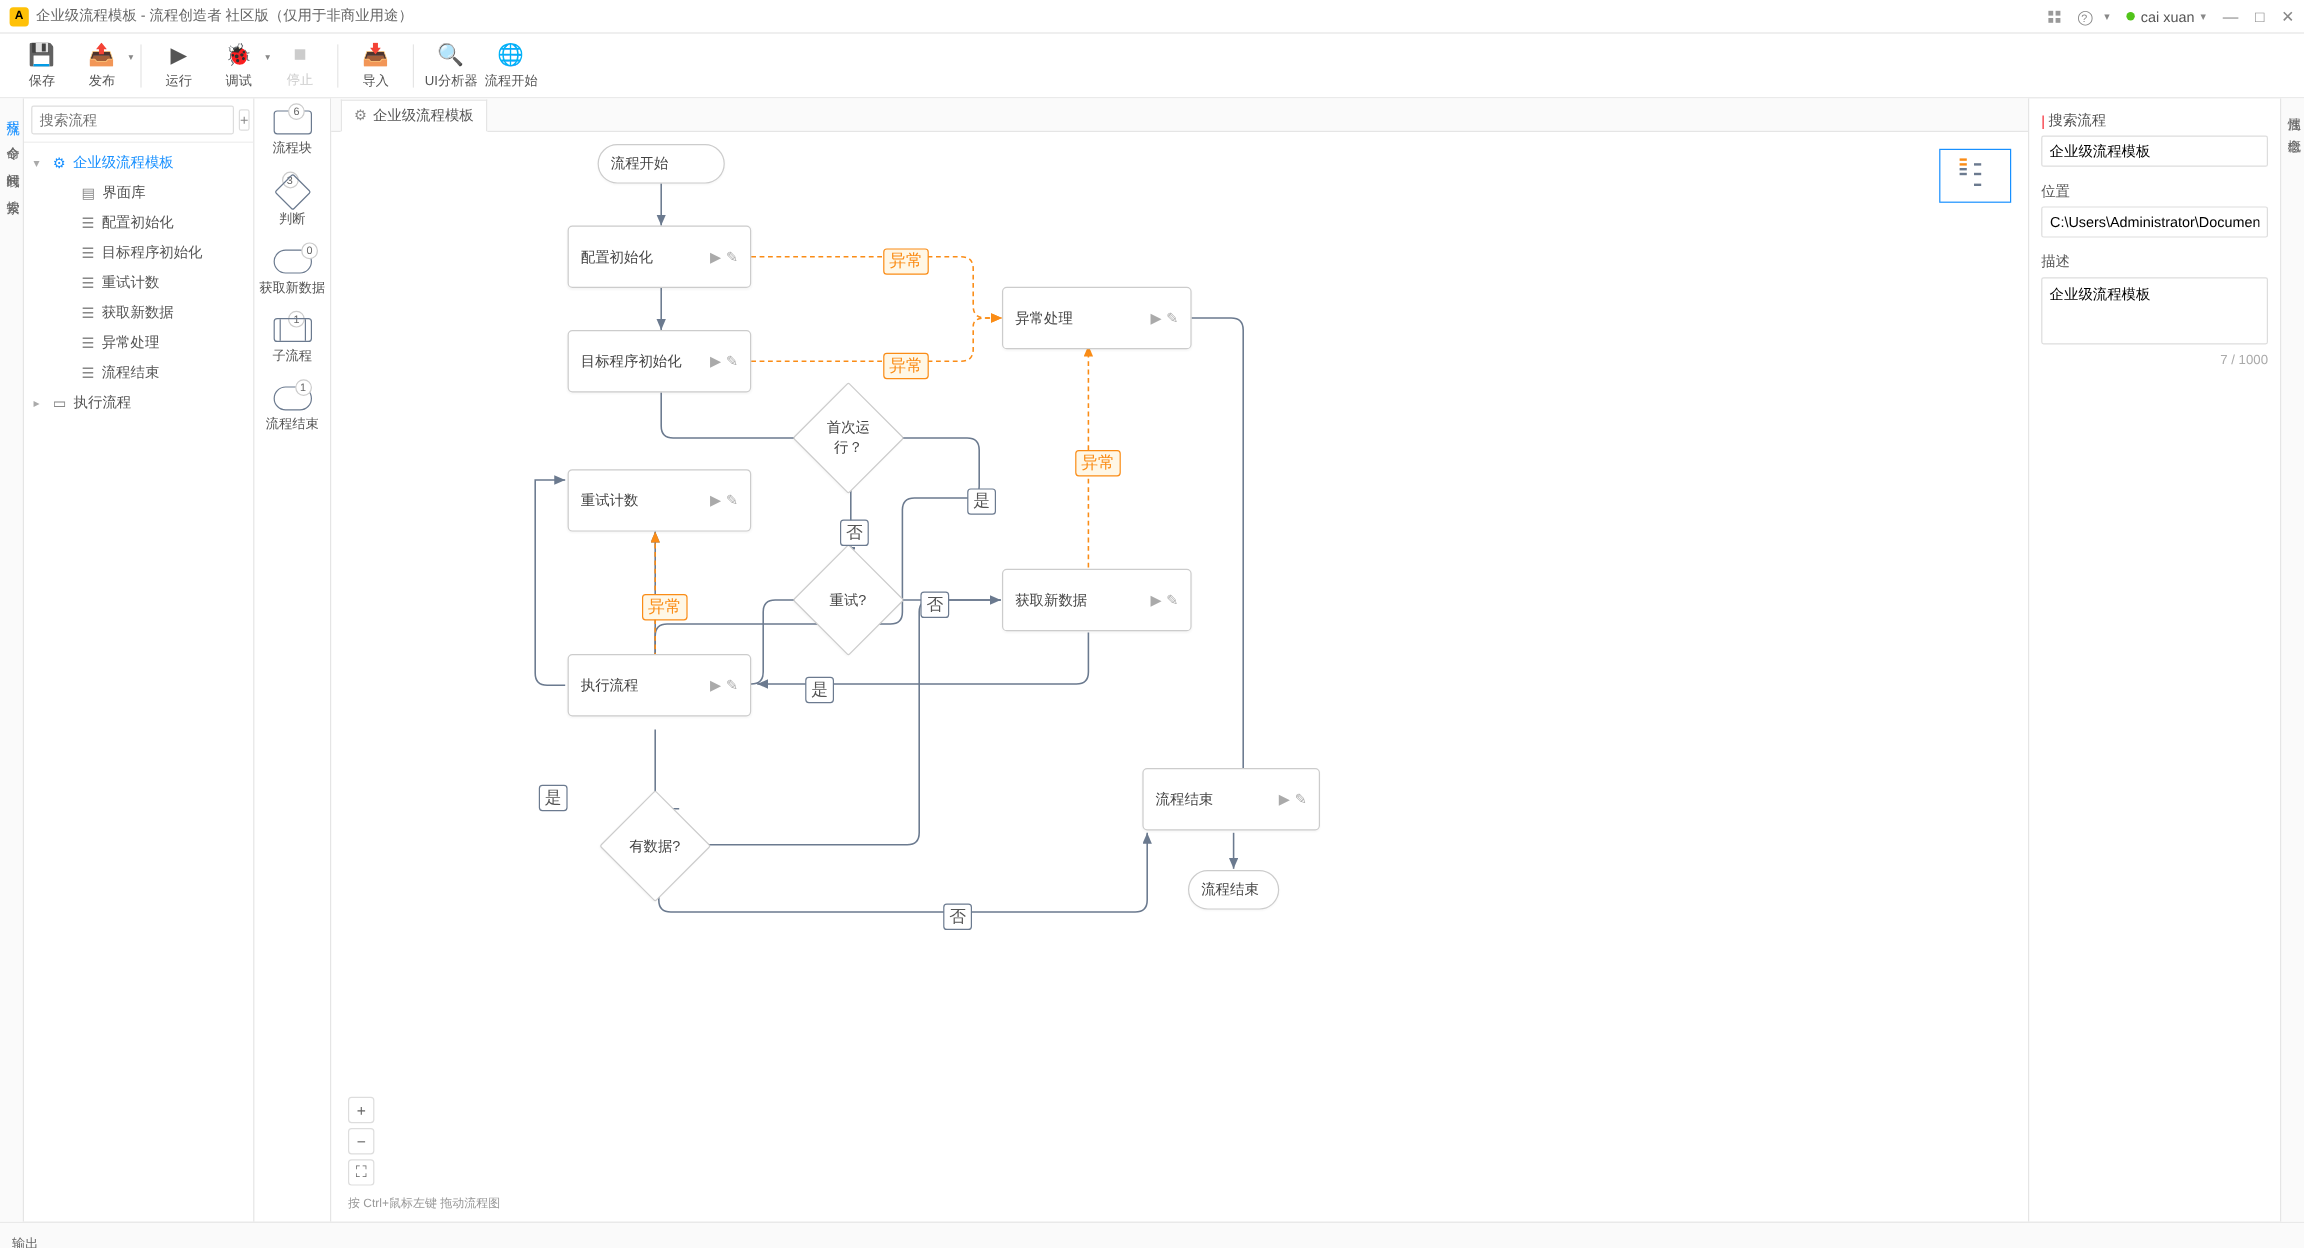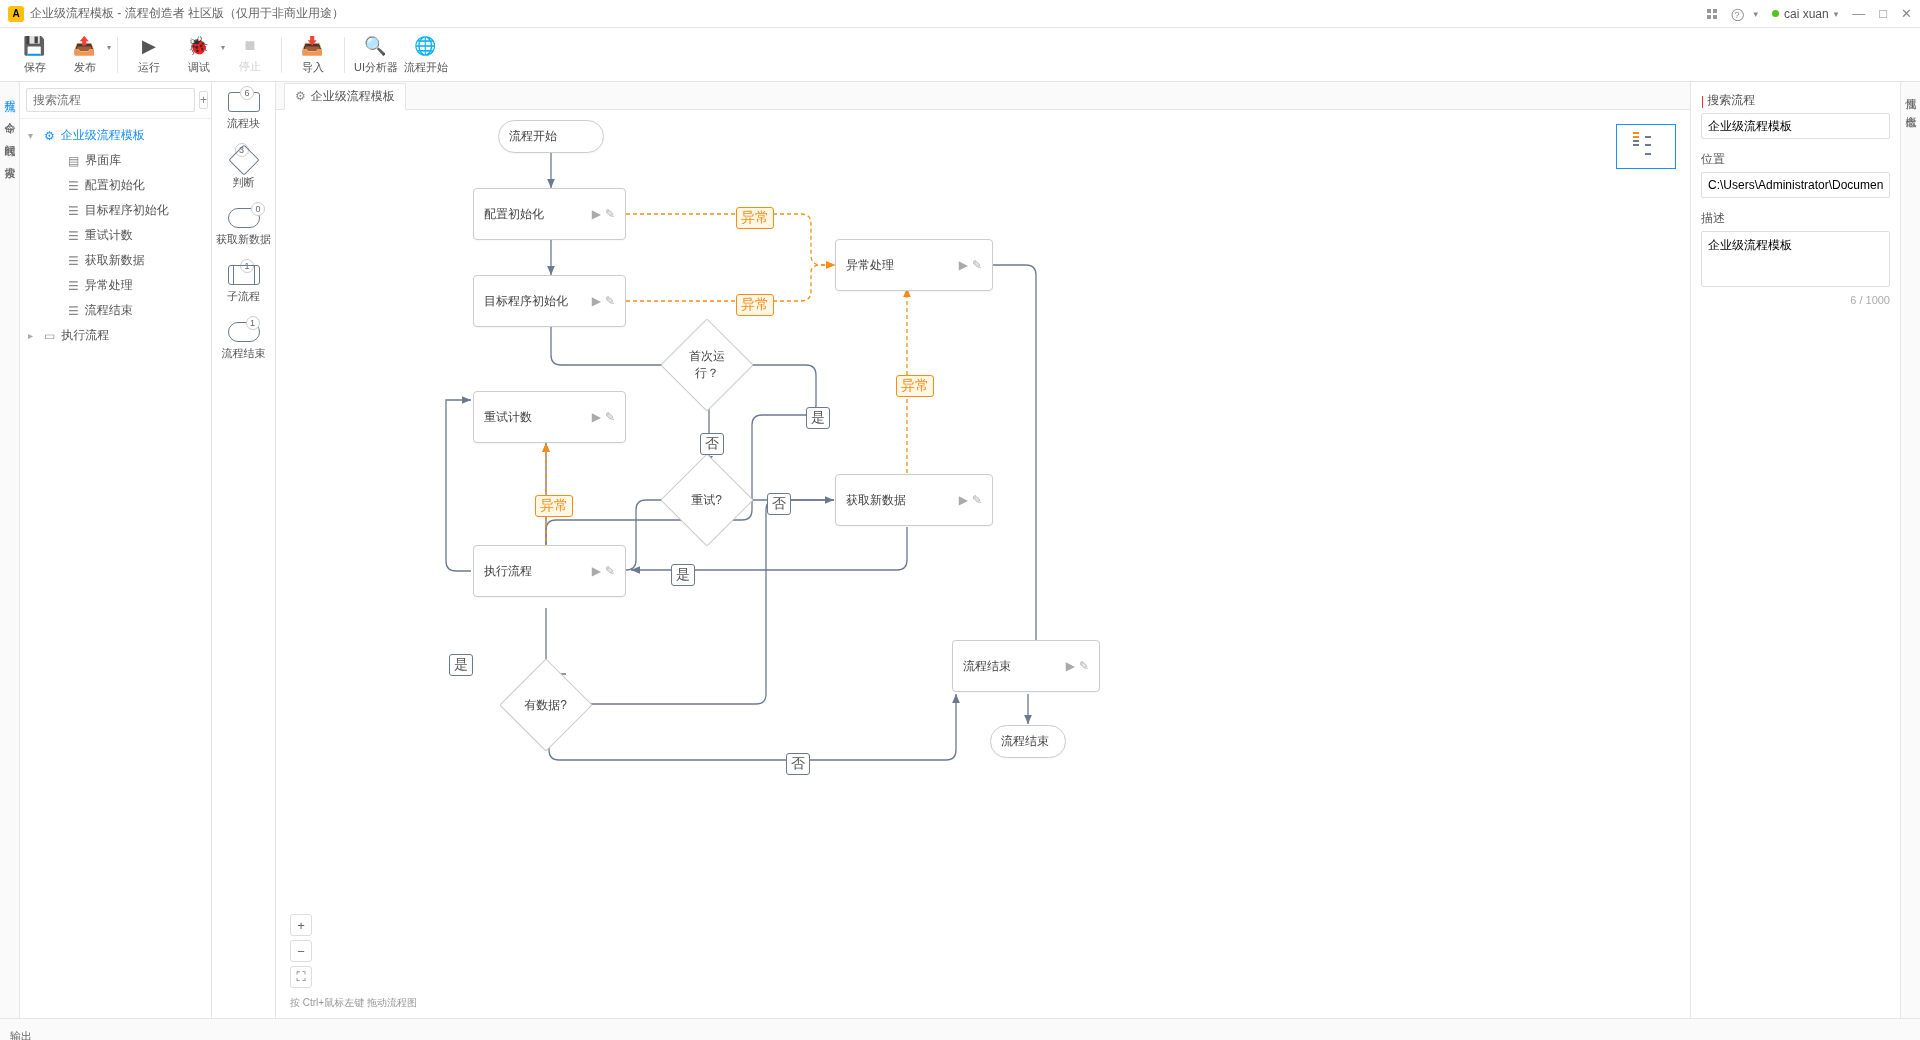--- a/index.html
+++ b/index.html
@@ -382,21 +382,21 @@
       </div>
     <input value="企业级流程模板" style="">
     <div class="field-label">
         <span>位置</span>
       </div>
     <input value="C:\Users\Administrator\Document" style="">
     <div class="field-label">
         <span>描述</span>
       </div>
     <textarea style="">企业级流程模板</textarea>
-    <div class="char-count">6 / 1000</div>
+    <div class="char-count">7 / 1000</div>
   </div>
 
   <div class="right-rail">
     <div class="rail-item">属性</div>
     <div class="rail-item">概念</div>
   </div>
 </div>
 
 <div class="statusbar">
   <span>输出</span>

